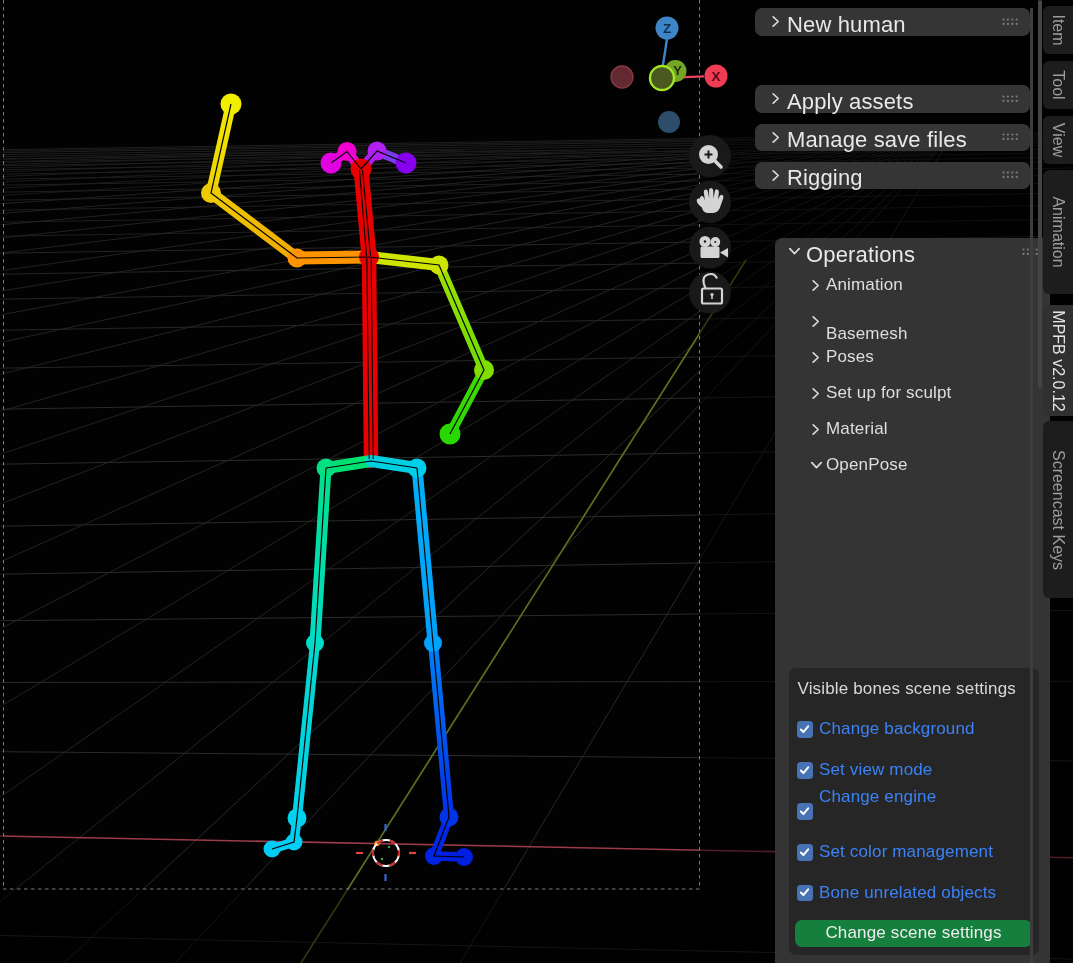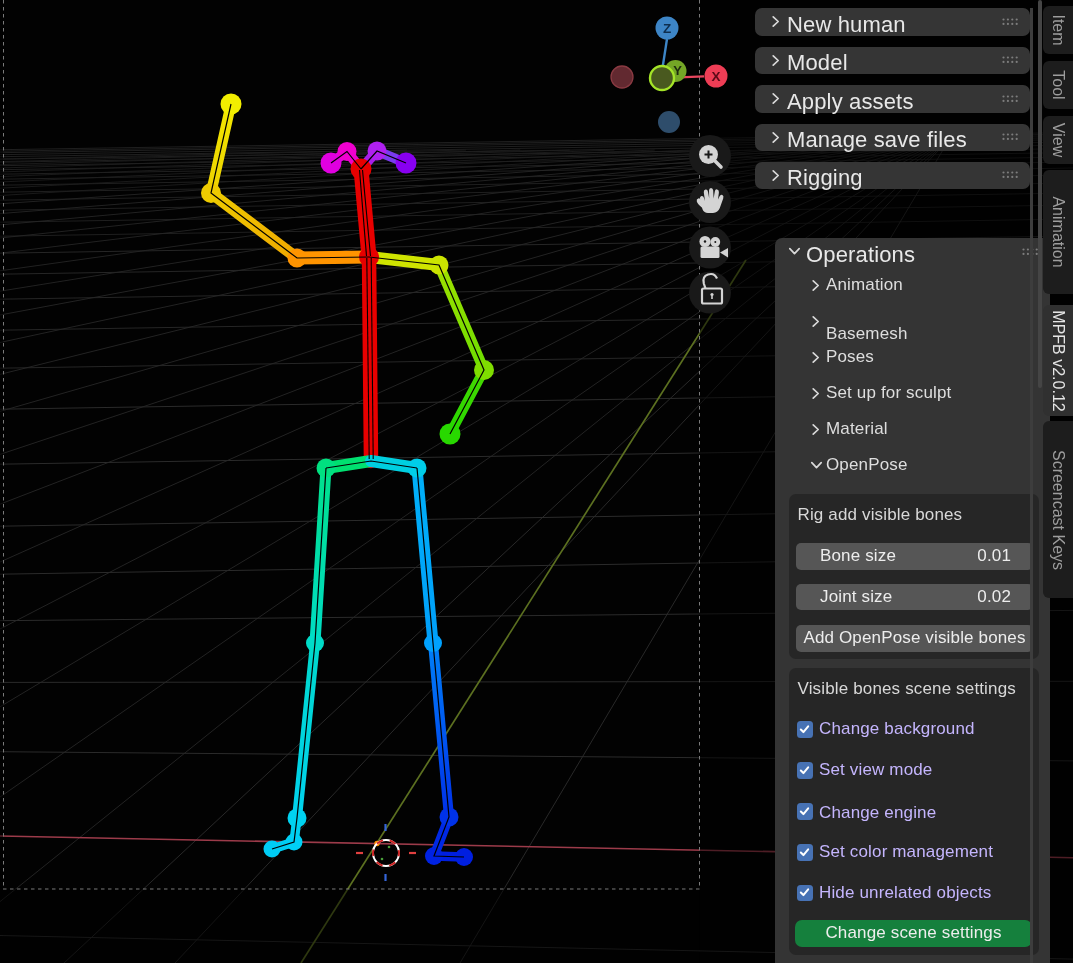--- a/index.html
+++ b/index.html
@@ -12,21 +12,21 @@
 .rtxt { position:absolute; left:51px; font-size:17px; letter-spacing:0.15px; color:#dedede; white-space:nowrap; }
 .sbox { position:absolute; left:14px; width:250px; background:#262626; border-radius:7px; }
 .lbl { position:absolute; left:8.5px; font-size:17px; letter-spacing:0.15px; color:#d8d8d8; white-space:nowrap; }
 .slider { position:absolute; left:7px; width:237px; height:26.5px; background:#565656; border-radius:5px; }
 .sl { position:absolute; left:24px; top:3px; font-size:17px; letter-spacing:0.15px; color:#ededed; }
 .sv { position:absolute; right:22px; top:3px; font-size:17px; letter-spacing:0.15px; color:#ededed; }
 .btn { position:absolute; left:7px; width:237px; height:27px; background:#565656; border-radius:5px;
   text-align:center; font-size:17px; letter-spacing:0.15px; color:#ededed; padding-top:3px; }
 .btn2 { left:6px; background:#15803d;border-radius:7px; }
 .cb { position:absolute; left:7.5px; width:16.5px; height:16.5px; background:#4772b4; border-radius:3.5px; }
-.cbl { position:absolute; left:30px; font-size:17px; letter-spacing:0.15px; color:#c4b5fd; white-space:nowrap; }
+.cbl { position:absolute; left:30px; font-size:17px; letter-spacing:0.15px; color:#3b82f6; white-space:nowrap; }
 .tab { position:absolute; left:1042.5px; width:30.5px; background:#1d1d1d; border-radius:6px 0 0 6px; }
 .tab span { position:absolute; left:50%; top:50%; transform:translate(-50%,-50%) rotate(90deg);
   font-size:16px; color:#9d9d9d; white-space:nowrap; }
 .tab.on { background:#303030; }
 .tab.on span { color:#e5e5e5; }
 </style></head>
 <body>
 <div id="stage">
     <svg width="1073" height="963" viewBox="0 0 1073 963" style="position:absolute;left:0;top:0">
       <defs>
@@ -251,36 +251,20 @@
         <circle cx="1.5" cy="1.5" r="1.1" fill="#7d7d7d"></circle>
         <circle cx="5.9" cy="1.5" r="1.1" fill="#7d7d7d"></circle>
         <circle cx="10.3" cy="1.5" r="1.1" fill="#7d7d7d"></circle>
         <circle cx="14.700000000000001" cy="1.5" r="1.1" fill="#7d7d7d"></circle>
         <circle cx="1.5" cy="5.9" r="1.1" fill="#7d7d7d"></circle>
         <circle cx="5.9" cy="5.9" r="1.1" fill="#7d7d7d"></circle>
         <circle cx="10.3" cy="5.9" r="1.1" fill="#7d7d7d"></circle>
         <circle cx="14.700000000000001" cy="5.9" r="1.1" fill="#7d7d7d"></circle>
       </svg>
     </div>
-    <div class="hdr" style="top:46.5px">
-      <svg style="position:absolute;left:15px;top:7px" width="13" height="13" viewBox="0 0 13 13">
-        <polyline points="3.2,1.8 8.2,6.5 3.2,11.2" fill="none" stroke="#d9d9d9" stroke-width="1.7" stroke-linecap="round" stroke-linejoin="round"></polyline>
-      </svg>
-      <span class="htxt">Model</span>
-      <svg style="position:absolute;left:247px;top:9.5px" width="17" height="8" viewBox="0 0 17 8">
-        <circle cx="1.5" cy="1.5" r="1.1" fill="#7d7d7d"></circle>
-        <circle cx="5.9" cy="1.5" r="1.1" fill="#7d7d7d"></circle>
-        <circle cx="10.3" cy="1.5" r="1.1" fill="#7d7d7d"></circle>
-        <circle cx="14.700000000000001" cy="1.5" r="1.1" fill="#7d7d7d"></circle>
-        <circle cx="1.5" cy="5.9" r="1.1" fill="#7d7d7d"></circle>
-        <circle cx="5.9" cy="5.9" r="1.1" fill="#7d7d7d"></circle>
-        <circle cx="10.3" cy="5.9" r="1.1" fill="#7d7d7d"></circle>
-        <circle cx="14.700000000000001" cy="5.9" r="1.1" fill="#7d7d7d"></circle>
-      </svg>
-    </div>
     <div class="hdr" style="top:85px">
       <svg style="position:absolute;left:15px;top:7px" width="13" height="13" viewBox="0 0 13 13">
         <polyline points="3.2,1.8 8.2,6.5 3.2,11.2" fill="none" stroke="#d9d9d9" stroke-width="1.7" stroke-linecap="round" stroke-linejoin="round"></polyline>
       </svg>
       <span class="htxt">Apply assets</span>
       <svg style="position:absolute;left:247px;top:9.5px" width="17" height="8" viewBox="0 0 17 8">
         <circle cx="1.5" cy="1.5" r="1.1" fill="#7d7d7d"></circle>
         <circle cx="5.9" cy="1.5" r="1.1" fill="#7d7d7d"></circle>
         <circle cx="10.3" cy="1.5" r="1.1" fill="#7d7d7d"></circle>
         <circle cx="14.700000000000001" cy="1.5" r="1.1" fill="#7d7d7d"></circle>
@@ -354,54 +338,42 @@
       </svg>
       <span class="rtxt" style="top:144.5px">Set up for sculpt</span>
       <svg style="position:absolute;left:35px;top:184.5px" width="13" height="13" viewBox="0 0 13 13">
         <polyline points="3.2,1.8 8.2,6.5 3.2,11.2" fill="none" stroke="#d9d9d9" stroke-width="1.7" stroke-linecap="round" stroke-linejoin="round"></polyline>
       </svg>
       <span class="rtxt" style="top:180.5px">Material</span>
       <svg style="position:absolute;left:35px;top:220.5px" width="13" height="13" viewBox="0 0 13 13">
         <polyline points="1.8,3.7 6.5,8.7 11.2,3.7" fill="none" stroke="#d9d9d9" stroke-width="1.7" stroke-linecap="round" stroke-linejoin="round"></polyline>
       </svg>
       <span class="rtxt" style="top:216.5px">OpenPose</span>
-      <div class="sbox" style="top:256px;height:165px">
-        <span class="lbl" style="top:11px">Rig add visible bones</span>
-        <div class="slider" style="top:49px">
-          <span class="sl">Bone size</span>
-          <span class="sv">0.01</span>
-        </div>
-        <div class="slider" style="top:89.5px">
-          <span class="sl">Joint size</span>
-          <span class="sv">0.02</span>
-        </div>
-        <div class="btn" style="top:130.5px">Add OpenPose visible bones</div>
-      </div>
       <div class="sbox" style="top:430px;height:287px">
         <span class="lbl" style="top:11px">Visible bones scene settings</span>
         <div class="cb" style="top:53.3px"><svg width="11" height="11" viewBox="0 0 12 12" style="margin:2.6px">
             <path d="M2 6 L4.8 8.8 L10 2.6" fill="none" stroke="#fff" stroke-width="2.2" stroke-linecap="round" stroke-linejoin="round"></path>
           </svg></div>
         <span class="cbl" style="top:51.0px">Change background</span>
         <div class="cb" style="top:94.2px"><svg width="11" height="11" viewBox="0 0 12 12" style="margin:2.6px">
             <path d="M2 6 L4.8 8.8 L10 2.6" fill="none" stroke="#fff" stroke-width="2.2" stroke-linecap="round" stroke-linejoin="round"></path>
           </svg></div>
         <span class="cbl" style="top:91.9px">Set view mode</span>
         <div class="cb" style="top:135.1px"><svg width="11" height="11" viewBox="0 0 12 12" style="margin:2.6px">
             <path d="M2 6 L4.8 8.8 L10 2.6" fill="none" stroke="#fff" stroke-width="2.2" stroke-linecap="round" stroke-linejoin="round"></path>
           </svg></div>
-        <span class="cbl" style="top:135px">Change engine</span>
+        <span class="cbl" style="top:119px">Change engine</span>
         <div class="cb" style="top:176.0px"><svg width="11" height="11" viewBox="0 0 12 12" style="margin:2.6px">
             <path d="M2 6 L4.8 8.8 L10 2.6" fill="none" stroke="#fff" stroke-width="2.2" stroke-linecap="round" stroke-linejoin="round"></path>
           </svg></div>
         <span class="cbl" style="top:173.7px">Set color management</span>
         <div class="cb" style="top:216.9px"><svg width="11" height="11" viewBox="0 0 12 12" style="margin:2.6px">
             <path d="M2 6 L4.8 8.8 L10 2.6" fill="none" stroke="#fff" stroke-width="2.2" stroke-linecap="round" stroke-linejoin="round"></path>
           </svg></div>
-        <span class="cbl" style="top:214.6px">Hide unrelated objects</span>
+        <span class="cbl" style="top:214.6px">Bone unrelated objects</span>
         <div class="btn btn2" style="top:251.5px">Change scene settings</div>
       </div>
     </div>
     <div style="position:absolute;left:1030px;top:8px;width:2.5px;height:955px;background:#3d3d3d"></div>
     <div style="position:absolute;left:1038px;top:0px;width:3.5px;height:388px;background:#454545;border-radius:2px"></div>
     <div class="tab" style="top:6px;height:47.5px">
       <span>Item</span>
     </div>
     <div class="tab" style="top:61px;height:47.5px">
       <span>Tool</span>

